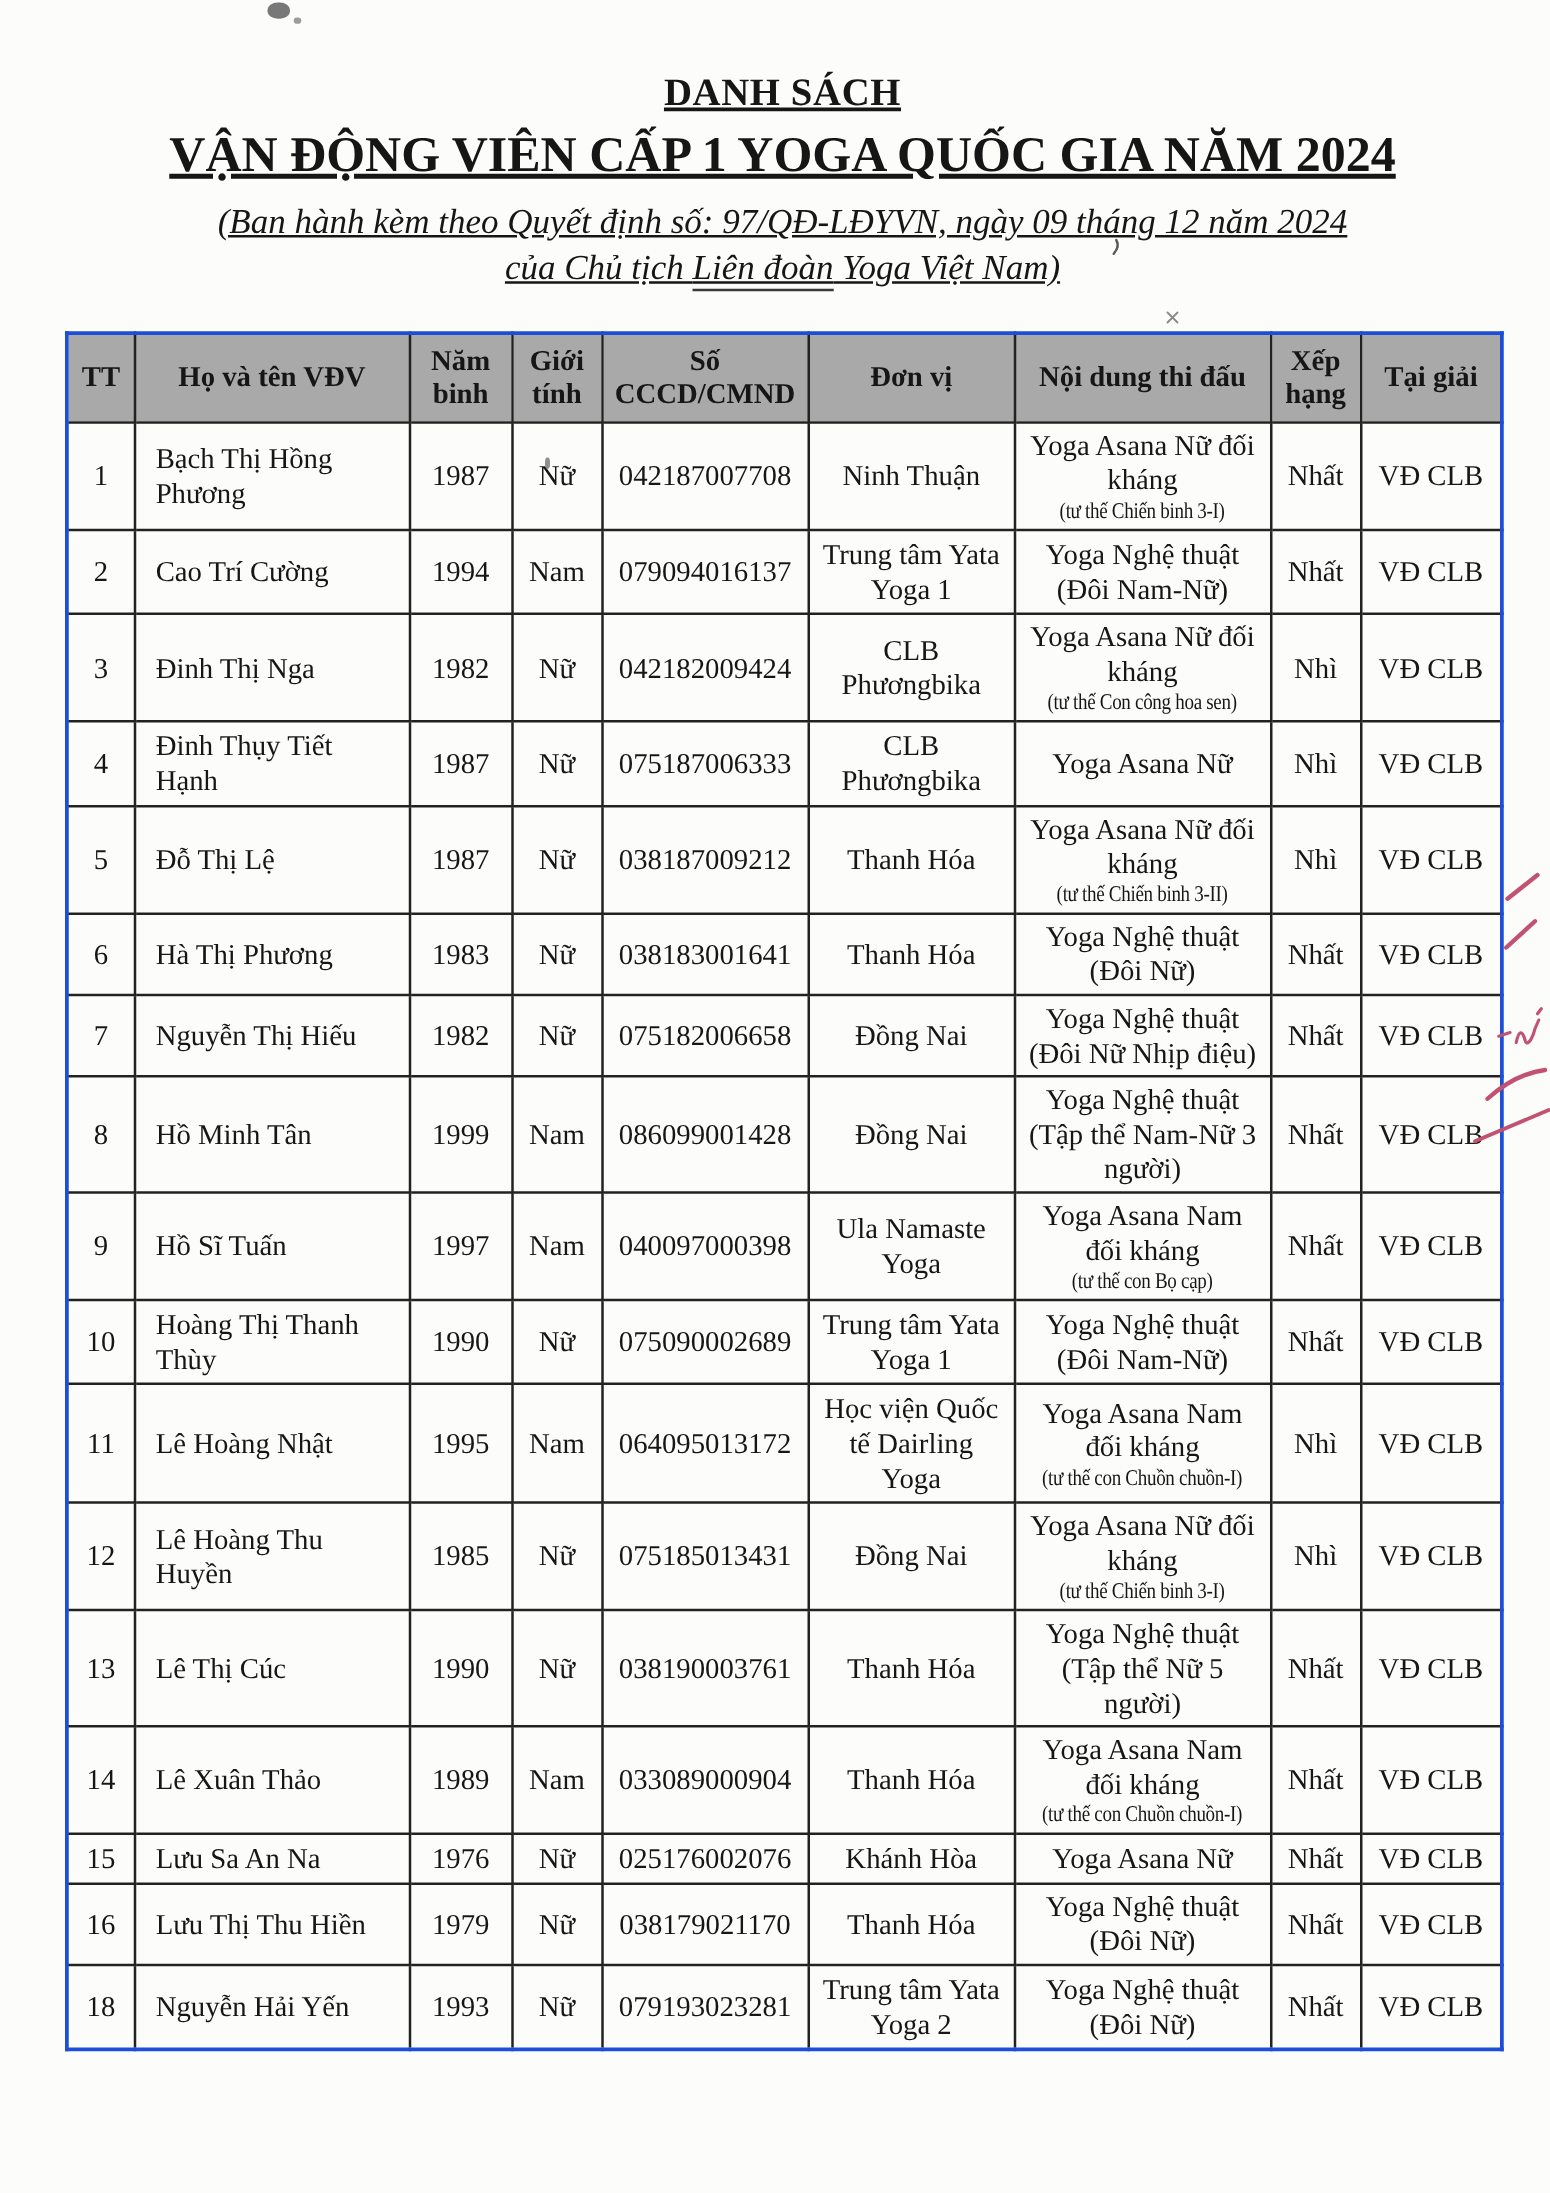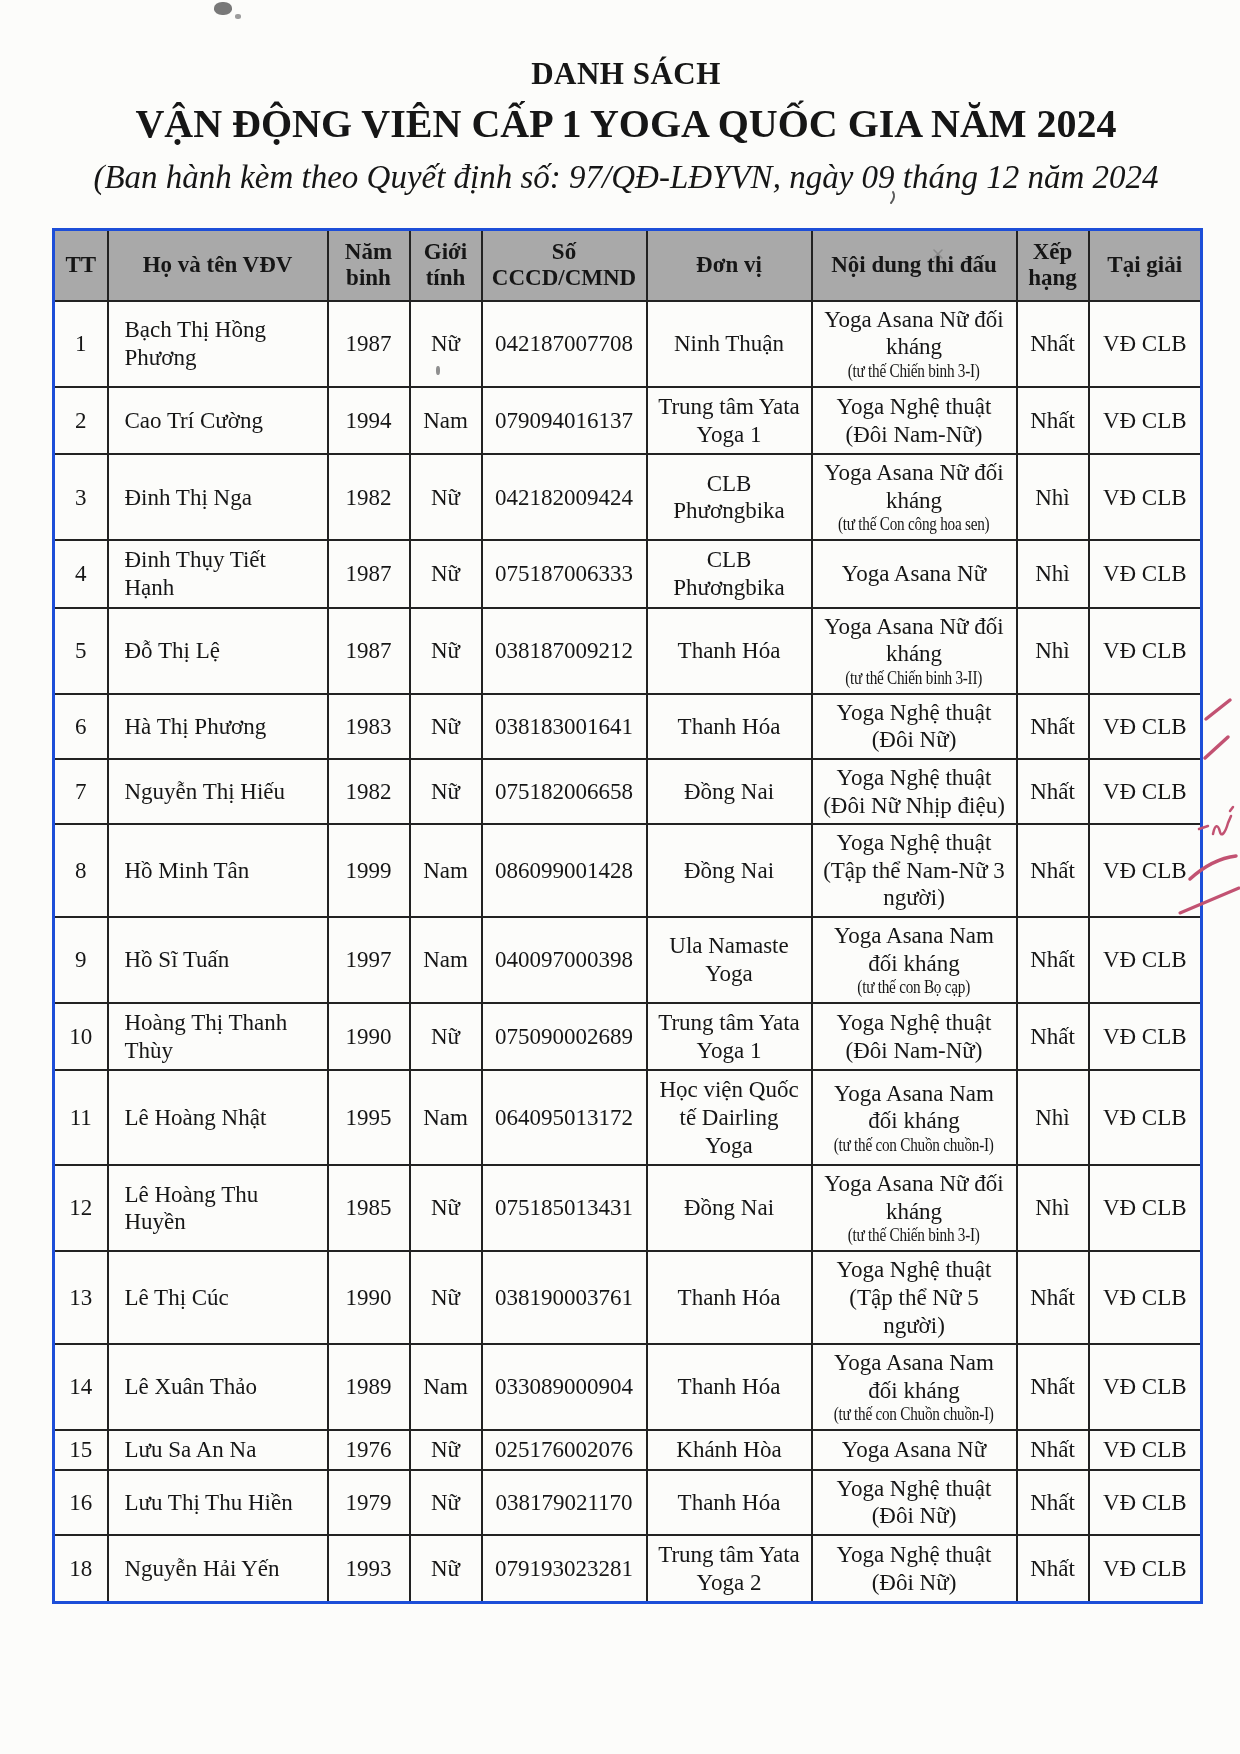--- a/index.html
+++ b/index.html
@@ -2,24 +2,24 @@
 <html><head>
 <meta charset="utf-8">
 <style>
   html,body{margin:0;padding:0;}
   body{
     width:1240px;height:1754px;position:relative;overflow:hidden;
     background:#fcfcfa;color:#161616;
     font-family:"Liberation Serif","DejaVu Serif",serif;
   }
   .page{position:absolute;left:52px;top:56px;width:1148px;}
-  .title-block{text-align:center;}
+  .title-block{text-align:center;text-decoration:underline;}
   .title-1{font-size:31px;font-weight:bold;letter-spacing:.5px;margin:0 0 8px 0;}
   .title-2{font-size:40px;font-weight:bold;margin:0 0 12px 0;}
-  .subtitle{font-size:33px;font-style:italic;line-height:37px;margin:0;}
+  .subtitle{font-size:28px;font-style:italic;line-height:37px;margin:0;}
   .u-underline{border-bottom:2px solid #3a3a3a;padding-bottom:1px;}
   table.roster{
     border-collapse:collapse;table-layout:fixed;width:1148px;
     margin-top:32px;border:3px solid #1d4ed8;
   }
   .roster th,.roster td{
     border:2px solid #222;vertical-align:middle;text-align:center;
     font-size:23px;line-height:1.2;padding:5px 6px;overflow:hidden;
   }
   .roster th{
@@ -38,20 +38,21 @@
   .speck{position:absolute;border-radius:45%;}
 </style>
 </head>
 <body>
 
 <div class="page">
   <div class="title-block">
     <p class="title-1">DANH SÁCH</p>
     <p class="title-2">VẬN ĐỘNG VIÊN CẤP 1 YOGA QUỐC GIA NĂM 2024</p>
     <p class="subtitle">(Ban hành kèm theo Quyết định số: 97/QĐ-LĐYVN, ngày 09 tháng 12 năm 2024</p>
+    <p class="subtitle"><span>của Chủ tịch </span><span class="u-underline">Liên đoàn</span><span> Yoga Việt Nam)</span></p>
   </div>
 
   <table class="roster">
     <colgroup>
       <col style="width:54px">
         <col style="width:220px">
         <col style="width:82px">
       <col style="width:72px">
         <col style="width:165px">
         <col style="width:165px">

